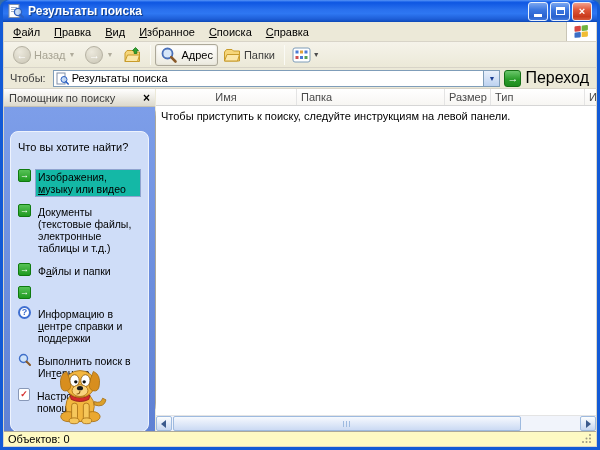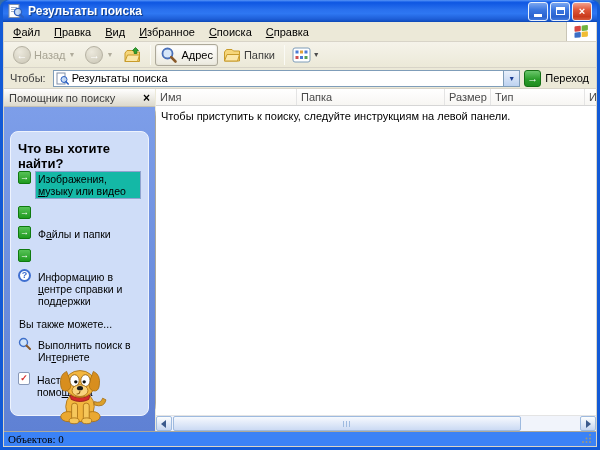--- a/index.html
+++ b/index.html
@@ -38,58 +38,58 @@
   
   .addressbar{height:21px;display:flex;align-items:center;font-size:11px;padding:0 3px;border-bottom:1px solid #d8d4c8;gap:4px;}
   .addr-label{color:#3c3c3c;padding:0 3px;}
   .addr-combo{flex:1;height:17px;background:#fff;border:1px solid #7F9DB9;display:flex;align-items:center;padding-left:2px;}
   .addr-ico{width:13px;height:13px;margin-right:3px;flex:0 0 auto;}
   .addr-text{flex:1;font-size:11px;color:#000;white-space:nowrap;overflow:hidden;}
   .addr-drop{width:16px;height:15px;background:linear-gradient(180deg,#e9f0fb,#bdd2f0);border-left:1px solid #7F9DB9;display:flex;align-items:center;justify-content:center;font-size:7px;color:#1c3f94;}
   .go-btn{display:flex;align-items:center;gap:4px;padding-right:4px;}
   .go-ico{width:17px;height:17px;border-radius:3px;border:1px solid #157015;display:flex;align-items:center;justify-content:center;
     background:linear-gradient(180deg,#6cc76c,#2b9e2b 55%,#1f8c1f);color:#fff;font-weight:bold;font-size:11px;line-height:1;}
-  .go-label{font-size:11px;color:#000;}
+  .go-label{font-size:16px;color:#000;}
   
   .content{flex:1;display:flex;min-height:0;}
   
   .sidebar{width:152px;flex:0 0 auto;display:flex;flex-direction:column;border-right:1px solid #aca899;border-radius:28px;}
   .sp-header{height:18px;background:linear-gradient(180deg,#ffffff,#dcd9cc);border-bottom:1px solid #c5c2b4;display:flex;align-items:center;justify-content:space-between;padding:0 5px;font-size:11px;color:#3a3a3a;}
   .sp-close{font-size:12px;font-weight:bold;color:#000;line-height:1;cursor:default;}
   .sp-body{flex:1;position:relative;background:linear-gradient(180deg,#7d9ee9 0%,#6b8ddd 55%,#5f81d4 100%);overflow:hidden;}
   .sp-box{margin:24px 6px 0 6px;background:#CFDDF8;border:1px solid #eef3fd;border-radius:8px;padding:9px 7px 8px 7px;}
-  .sp-box-title{font-size:13px;font-weight:bold;color:#000;margin-bottom:0;}
+  .sp-box-title{font-size:11px;font-weight:normal;color:#000;margin-bottom:16px;}
   .sp-item{display:flex;align-items:flex-start;gap:4px;margin-bottom:7px;font-size:10.5px;line-height:12px;color:#000;cursor:default;}
   .sp-item .lbl{padding:1px 2px;border:1px solid transparent;}
   .sp-item.focused .lbl{border:1px solid #8fa3cf;background:#14b8a6;}
   .ico{flex:0 0 auto;}
   .ico-green{width:13px;height:13px;border-radius:2px;background:linear-gradient(180deg,#57c257,#1f9a1f);border:1px solid #0f7a0f;color:#fff;font-size:9px;font-weight:bold;display:flex;align-items:center;justify-content:center;line-height:1;}
   .ico-help{width:13px;height:13px;border-radius:50%;background:#fff;border:2px solid #3f6fd0;color:#3f6fd0;font-size:9px;font-weight:bold;display:flex;align-items:center;justify-content:center;line-height:1;}
   .ico-doc{width:12px;height:13px;background:#fff;border:1px solid #8898b8;border-radius:2px;color:#d42b2b;font-size:9px;font-weight:bold;display:flex;align-items:center;justify-content:center;line-height:1;}
   .sp-also{font-size:10.5px;color:#000;margin:9px 0 7px 1px;}
   .dog{position:absolute;left:38px;bottom:2px;}
   
   .main{flex:1;background:#fff;position:relative;display:flex;flex-direction:column;min-width:0;}
   .list-header{display:flex;height:17px;border-bottom:1px solid #d6d6d6;background:linear-gradient(180deg,#ffffff,#f7f6f3);font-size:11px;color:#4a4a4a;flex:0 0 auto;}
   .hcell{padding:2px 4px 0 4px;border-right:1px solid #e4e4e4;white-space:nowrap;overflow:hidden;}
-  .hc-name{width:141px;}
+  .hc-name{width:141px;text-align:center;}
   .hc-folder{width:148px;}
   .hc-size{width:46px;text-align:right;}
   .hc-type{width:94px;}
   .hc-mod{flex:1;border-right:none;}
   .list-hint{font-size:11px;color:#000;padding:4px 0 0 5px;}
   .hscroll{position:absolute;left:0;right:0;bottom:0;height:16px;display:flex;background:#f1f4fb;border-top:1px solid #e4e4e4;}
   .sb-btn{width:16px;height:15px;border:1px solid #9ebadf;border-radius:2px;background:linear-gradient(180deg,#fdfefe,#c7d7f1);display:flex;align-items:center;justify-content:center;flex:0 0 auto;}
   .sb-thumb{width:348px;height:15px;border:1px solid #9ebadf;border-radius:2px;background:linear-gradient(180deg,#f6f9fe,#cbdaf3);margin-left:1px;position:relative;flex:0 0 auto;}
   .sb-thumb::after{content:"";position:absolute;left:50%;top:4px;margin-left:-4px;width:8px;height:6px;
     background:repeating-linear-gradient(90deg,#9ebadf 0 1px,transparent 1px 3px);}
   .sb-track{flex:1;}
   .sb-right{margin-left:auto;}
   
-  .statusbar{height:15px;display:flex;align-items:center;font-size:11px;color:#000;background:#3b82f6;border-top:1px solid #aca899;padding:0 4px;flex:0 0 auto;font-family:Liberation Serif, serif;}
+  .statusbar{height:15px;display:flex;align-items:center;font-size:11px;color:#000;background:#fef9c3;border-top:1px solid #aca899;padding:0 4px;flex:0 0 auto;}
   .grip{margin-left:auto;}
 </style>
 </head>
 <body>
 
 <div class="window">
 
   <div class="titlebar">
     <span class="title-icon">
       <svg width="16" height="16" viewBox="0 0 16 16">
@@ -220,34 +220,34 @@
         <div class="sp-body">
           <div class="sp-box">
             <div class="sp-box-title">Что вы хотите найти?</div>
 
             <div class="sp-item focused">
               <span class="ico ico-green">→</span>
               <span class="lbl"><span>Изображения, </span><u>м</u><span>узыку или видео</span></span>
             </div>
             <div class="sp-item">
               <span class="ico ico-green">→</span>
+              <span class="lbl"><span></span><u>Д</u><span>окументы (текстовые файлы, электронные таблицы и т.д.)</span></span>
             </div>
             <div class="sp-item">
               <span class="ico ico-green">→</span>
               <span class="lbl"><span>Ф</span><u>а</u><span>йлы и папки</span></span>
             </div>
             <div class="sp-item">
               <span class="ico ico-green">→</span>
             </div>
             <div class="sp-item">
               <span class="ico ico-help">?</span>
               <span class="lbl"><span>Информацию в </span><u>ц</u><span>ентре справки и поддержки</span></span>
             </div>
 
-            <div class="sp-also">Вы также можете...</div>
 
             <div class="sp-item">
               <span class="ico">
                 <svg width="13" height="13" viewBox="0 0 13 13">
                   <circle cx="5.5" cy="5.5" r="4" fill="#cfe3f9" stroke="#3f6fc9" stroke-width="1.4"></circle>
                   <line x1="8.5" y1="8.5" x2="12" y2="12" stroke="#8a5a2a" stroke-width="2" stroke-linecap="round"></line>
                 </svg>
               </span>
               <span class="lbl"><span>Выполнить поиск в Ин</span><u>т</u><span>ернете</span></span>
             </div>

